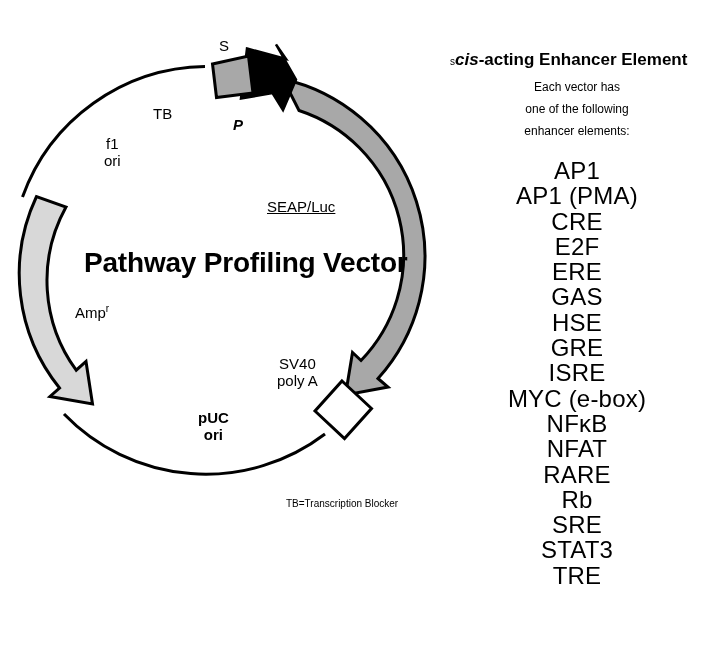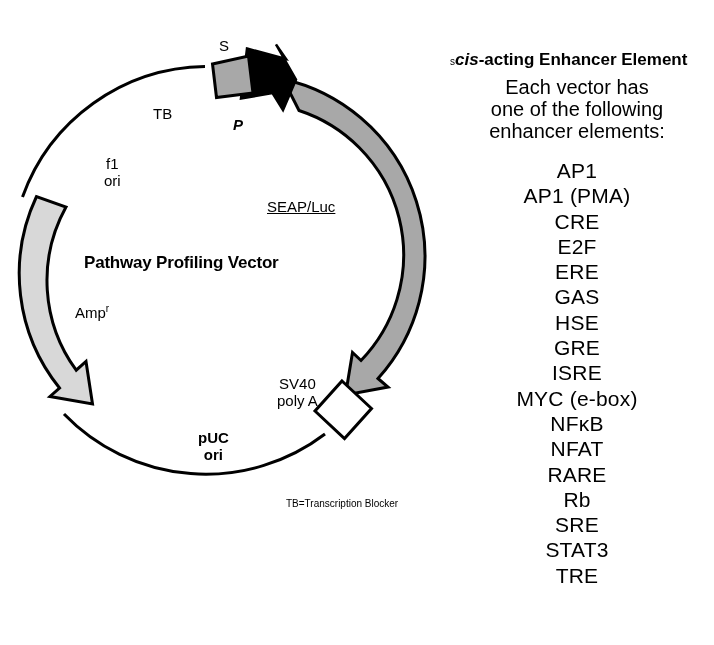--- a/index.html
+++ b/index.html
@@ -38,33 +38,32 @@
 
   .map-label {
     position: absolute;
     font-family: "Liberation Sans", sans-serif;
     font-size: 15px;
     line-height: 17px;
     color: #000;
     white-space: nowrap;
   }
   .map-label.center-title {
-    font-size: 17px;
+    font-size: 28px;
     font-weight: bold;
     letter-spacing: -0.2px;
   }
   .map-label.italic-p {
     font-style: italic;
     font-weight: bold;
     font-size: 15px;
   }
   .map-label.two-line {
     text-align: center;
     line-height: 17px;
-    margin-top: 20px;
   }
   .sup {
     font-size: 10px;
     vertical-align: super;
   }
 
   #legend-note {
     position: absolute;
     left: 286px;
     top: 498px;
@@ -100,30 +99,30 @@
   }
   #enhancer-heading .cis {
     font-style: italic;
   }
   #enhancer-intro {
     position: absolute;
     left: 0;
     top: 76px;
     width: 274px;
     text-align: center;
-    font-size: 20px;
+    font-size: 12px;
     line-height: 22px;
   }
   #enhancer-list {
     position: absolute;
     left: 0;
     top: 158px;
     width: 274px;
     text-align: center;
-    font-size: 21px;
+    font-size: 24px;
     line-height: 25.3px;
     letter-spacing: 0.2px;
   }
   #enhancer-list .item {
     display: block;
     white-space: nowrap;
   }
 </style>
 </head>
 <body>

